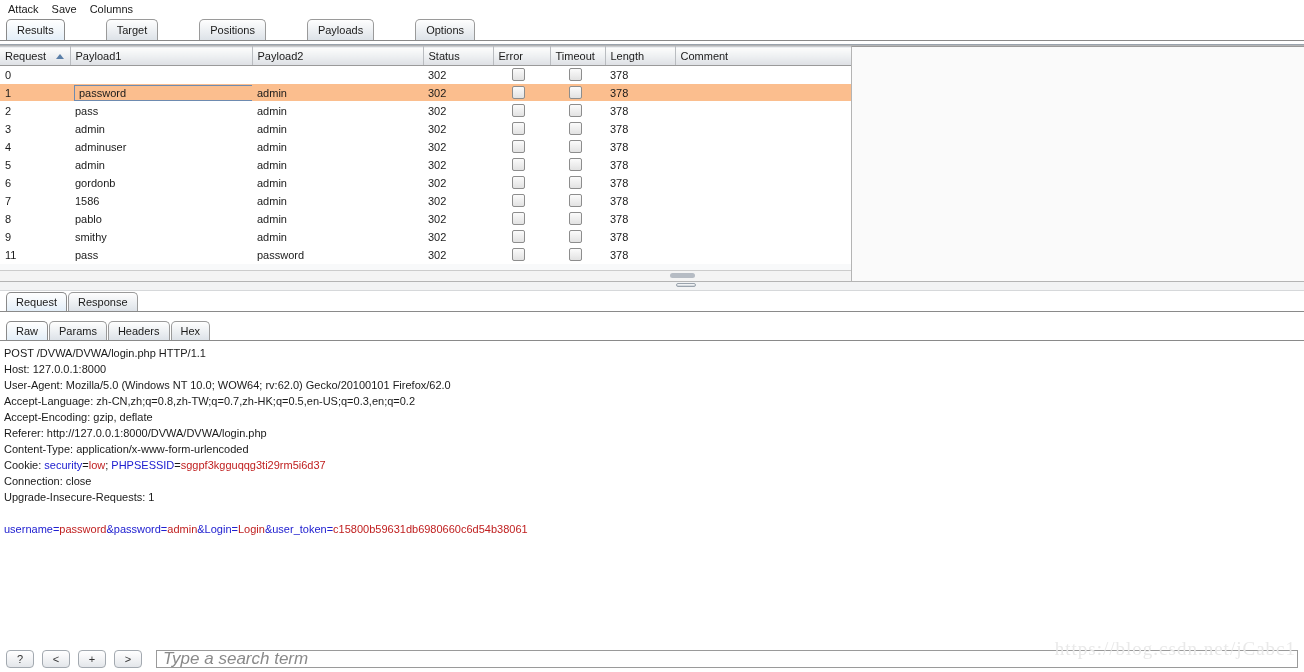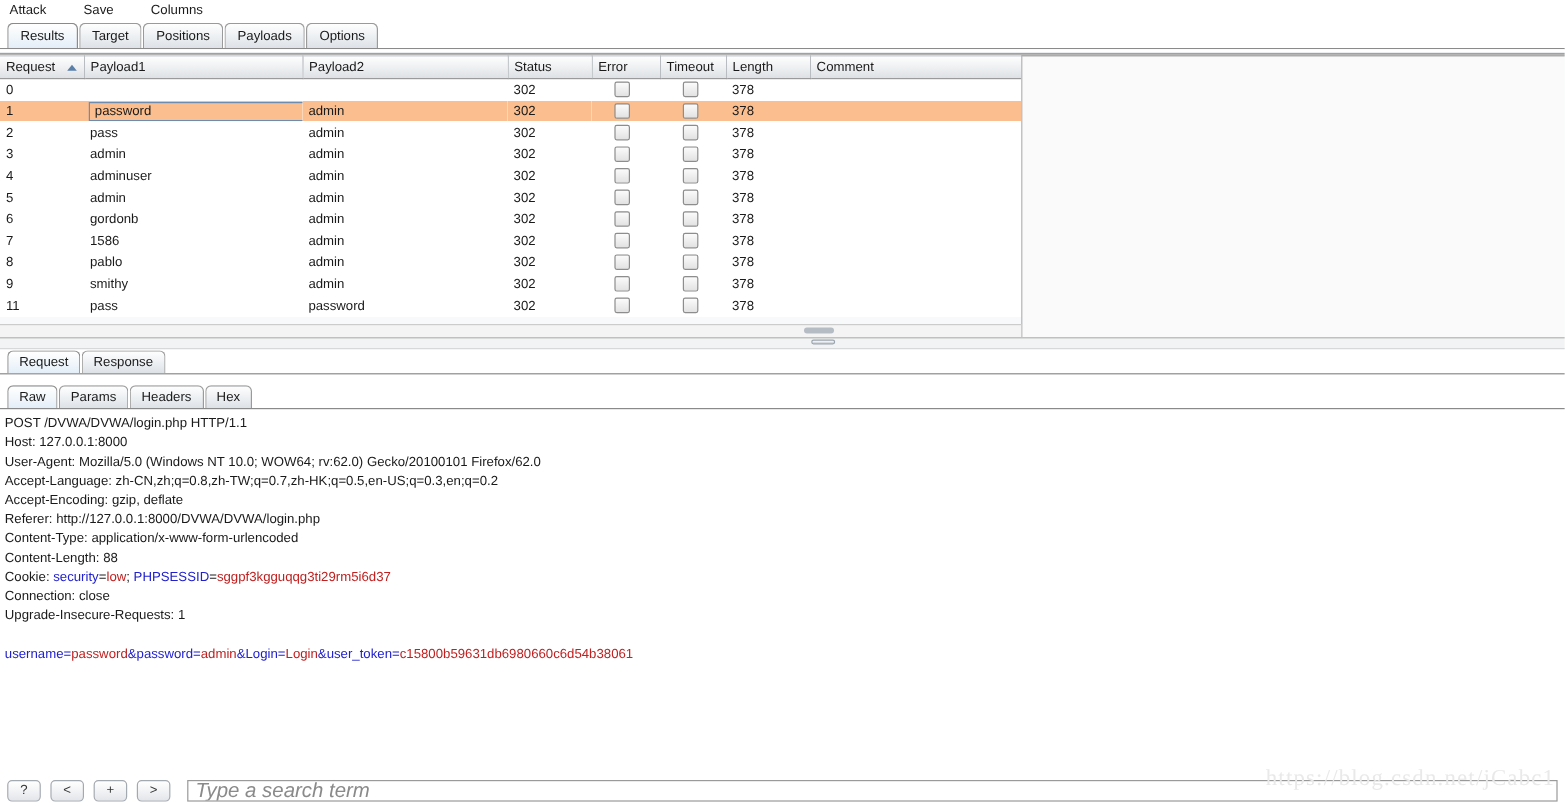--- a/index.html
+++ b/index.html
@@ -12,21 +12,21 @@
     overflow: hidden;
   }
   #app { position: relative; width: 1304px; height: 672px; background: #fff; }
 
   
   .menubar {
     height: 17px;
     display: flex;
     align-items: center;
     padding-left: 6px;
-    gap: 27px;
+    gap: 9px;
     background: #ffffff;
     border-bottom: 1px solid #ffffff;
   }
   .menubar .mi {
     font-size: 11px;
     color: #1a1a1a;
     padding: 1px 2px;
     cursor: default;
   }
 
@@ -54,21 +54,21 @@
     box-sizing: border-box;
     cursor: default;
     white-space: nowrap;
   }
   .tab.sel {
     background: linear-gradient(to bottom,#ffffff 0%, #f2f7fb 50%, #e3eef8 100%);
     border-color: #8a8a8a;
     position: relative;
     z-index: 3;
   }
-  .tabstrip.primary { height: 23px; }
+  .tabstrip.primary { height: 23px; gap: 40px; }
   .tabstrip.primary .tab { height: 21px; line-height: 21px; padding: 0 10px; }
 
   
   .tabunder { height: 3px; background: #ffffff; border-bottom: 1px solid #9aa3ad; }
 
   
   .filterwrap { padding: 4px 2px 3px 2px; background: #ffffff; }
   .filterbar {
     height: 17px;
     line-height: 17px;
@@ -455,21 +455,20 @@
 
     <div class="rawbody">
       <div class="ln">POST /DVWA/DVWA/login.php HTTP/1.1</div>
       <div>
           <div class="ln">Host: 127.0.0.1:8000</div>
           <div class="ln">User-Agent: Mozilla/5.0 (Windows NT 10.0; WOW64; rv:62.0) Gecko/20100101 Firefox/62.0</div>
           <div class="ln">Accept-Language: zh-CN,zh;q=0.8,zh-TW;q=0.7,zh-HK;q=0.5,en-US;q=0.3,en;q=0.2</div>
           <div class="ln">Accept-Encoding: gzip, deflate</div>
           <div class="ln">Referer: http://127.0.0.1:8000/DVWA/DVWA/login.php</div>
           <div class="ln">Content-Type: application/x-www-form-urlencoded</div>
-          <div class="ln">Content-Length: 88</div>
         </div>
       <div class="ln">Cookie: <span class="kv-name">security</span><span class="kv-sep">=</span><span class="kv-val">low</span>; <span class="kv-name">PHPSESSID</span><span class="kv-sep">=</span><span class="kv-val">sggpf3kgguqqg3ti29rm5i6d37</span></div>
       <div>
           <div class="ln">Connection: close</div>
           <div class="ln">Upgrade-Insecure-Requests: 1</div>
         </div>
       <div class="blank"></div>
       <div class="ln"><span class="kv-name">username</span><span class="kv-name">=</span><span class="kv-val">password</span><span class="kv-name">&amp;</span><span class="kv-name">password</span><span class="kv-name">=</span><span class="kv-val">admin</span><span class="kv-name">&amp;</span><span class="kv-name">Login</span><span class="kv-name">=</span><span class="kv-val">Login</span><span class="kv-name">&amp;</span><span class="kv-name">user_token</span><span class="kv-name">=</span><span class="kv-val">c15800b59631db6980660c6d54b38061</span></div>
     </div>
   </div>

